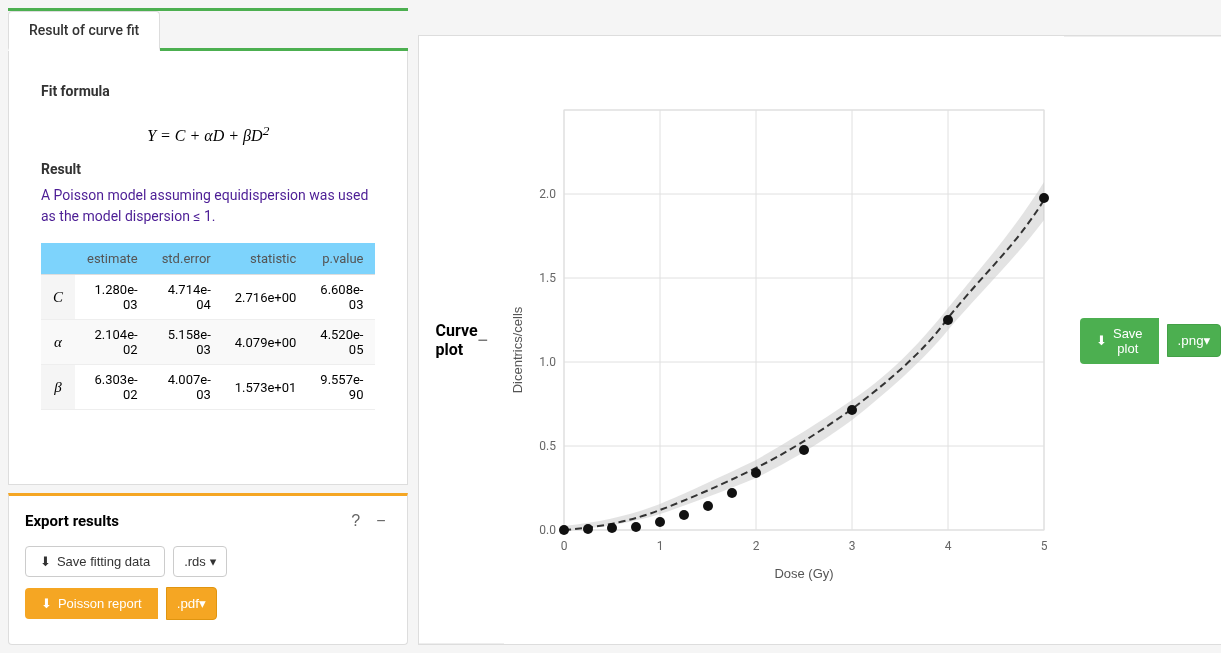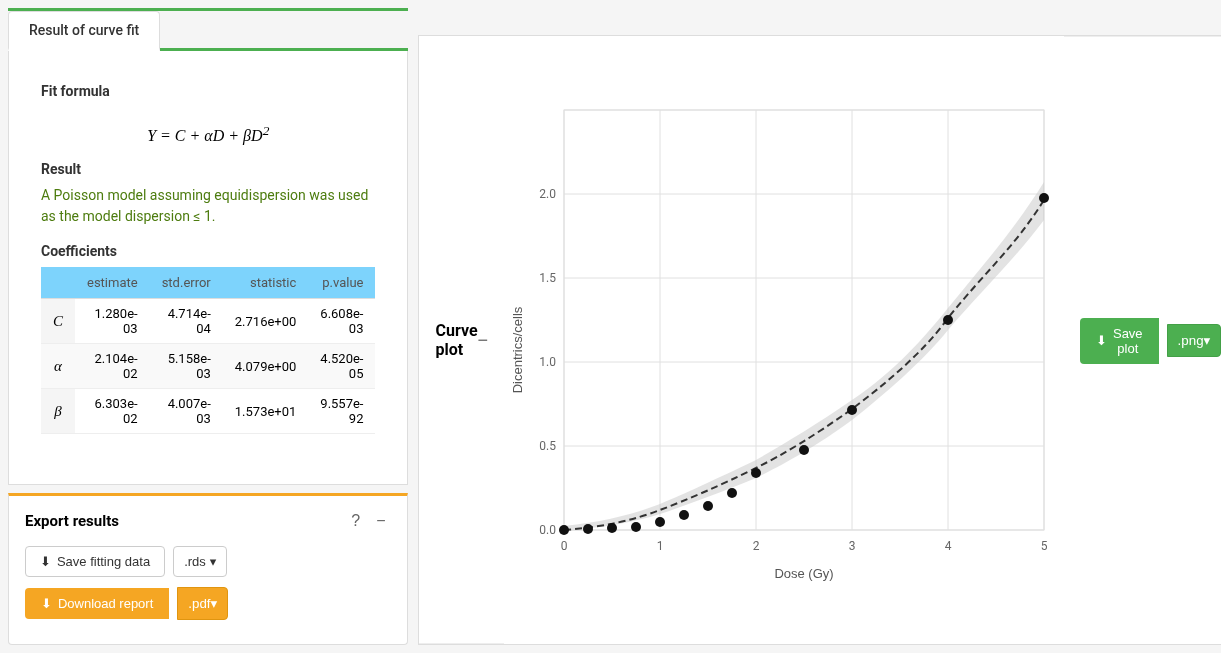--- a/index.html
+++ b/index.html
@@ -77,21 +77,21 @@
 
     .formula-container {
       text-align: center;
       padding: 16px 0;
       font-size: 16px;
       font-family: 'Times New Roman', serif;
       font-style: italic;
     }
 
     .model-text {
-      color: #4d7c0f;
+      color: #4c1d95;
       line-height: 1.5;
       margin-bottom: 16px;
     }
 
     .coefficients-title {
       font-weight: bold;
       margin: 16px 0 8px 0;
       color: #333;
     }
 
@@ -324,21 +324,20 @@
   <div class="results-card">
     <div class="section-title">Fit formula</div>
 
     <div class="formula-container">
       <i>Y</i> = <i>C</i> + <i>α</i><i>D</i> + <i>β</i><i>D</i><sup>2</sup>
     </div>
 
     <div class="section-title">Result</div>
     <p class="model-text">A Poisson model assuming equidispersion was used as the model dispersion ≤ 1.</p>
 
-    <div class="coefficients-title">Coefficients</div>
 
     <table class="coeff-table">
       <thead>
         <tr>
           <th></th>
           <th>estimate</th>
           <th>std.error</th>
           <th>statistic</th>
           <th>p.value</th>
         </tr>
@@ -356,21 +355,21 @@
       <td>2.104e-02</td>
       <td>5.158e-03</td>
       <td>4.079e+00</td>
       <td>4.520e-05</td>
     </tr>
           <tr>
       <td><i>β</i></td>
       <td>6.303e-02</td>
       <td>4.007e-03</td>
       <td>1.573e+01</td>
-      <td>9.557e-92</td>
+      <td>9.557e-90</td>
     </tr>
         </tbody>
     </table>
   </div>
 
   <div class="export-panel">
     <div class="export-header">
       <div class="export-title">Export results</div>
       <div class="export-controls">
         <button class="icon-btn">?</button>
@@ -385,21 +384,21 @@
       </button>
       <button class="dropdown-btn">
         <span>.rds</span>
         <span>▾</span>
       </button>
     </div>
 
     <div class="export-row">
       <button class="btn-download" style="border-radius:4px 0 0 4px;">
         <span>⬇</span>
-        <span>Download report</span>
+        <span>Poisson report</span>
       </button>
       <button class="dropdown-btn-orange">
         <span>.pdf</span>
         <span>▾</span>
       </button>
     </div>
   </div>
 </div>
 
 <div class="right-panel">

